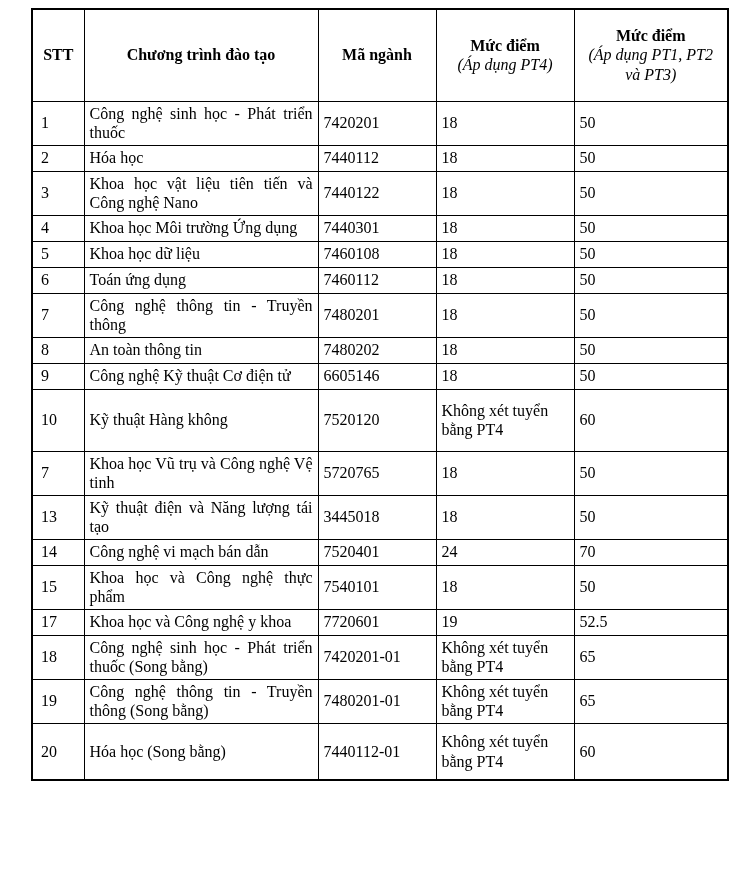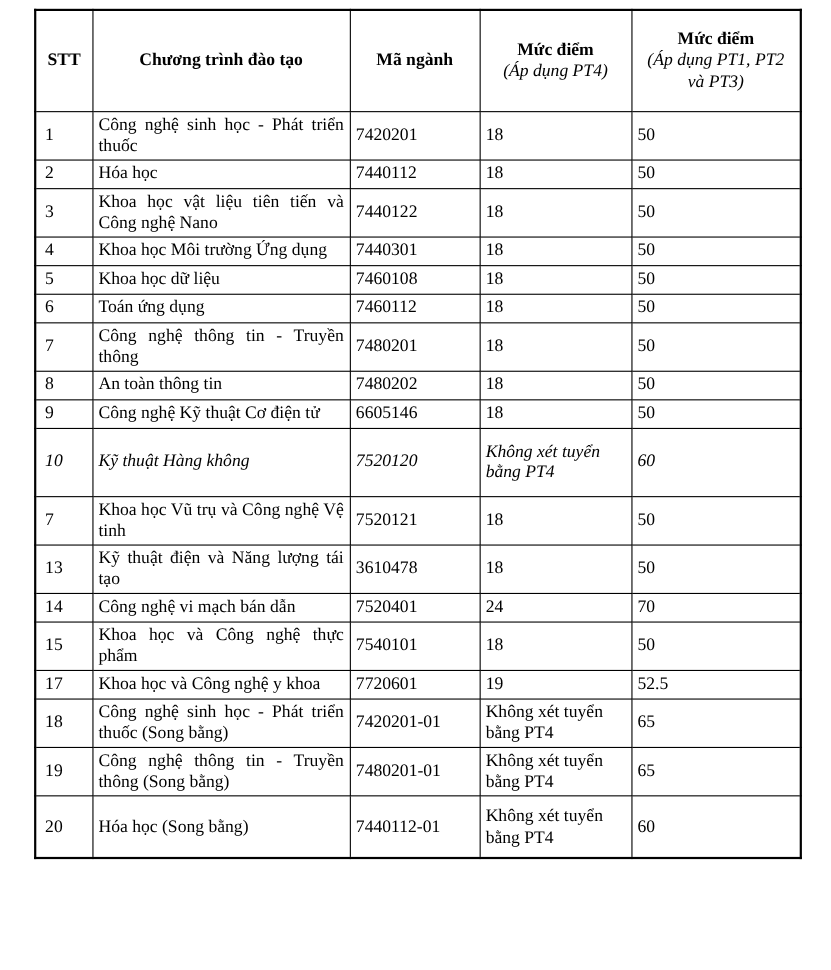--- a/index.html
+++ b/index.html
@@ -42,21 +42,21 @@
     font-weight: bold;
     text-align: center;
     vertical-align: middle;
   }
   .h-sub {
     display: block;
     font-weight: normal;
     font-style: italic;
   }
   tbody tr { height: 26px; }
-  tbody tr:nth-of-type(10) { height: 62px; font-style: italic; }
+  tbody tr:nth-of-type(10) { height: 62px; }
   tbody tr:nth-of-type(18) { height: 57px; }
   tbody tr:nth-of-type(19) { height: 50px; }
   tbody tr:nth-of-type(20) { height: 80px; }
 
   td.col-stt     { padding-left: 8px; }
   td.col-program { text-align: justify; margin-left: 39px; }
   td.col-pt4     { text-align: left; }
 </style>
 </head>
 <body>
@@ -163,30 +163,30 @@
           <td class="col-stt">10</td>
           <td class="col-program">Kỹ thuật Hàng không</td>
           <td class="col-code">7520120</td>
           <td class="col-pt4">Không xét tuyển bằng PT4</td>
           <td class="col-pt123">60</td>
         </tr>
 
         <tr>
           <td class="col-stt">7</td>
           <td class="col-program">Khoa học Vũ trụ và Công nghệ Vệ tinh</td>
-          <td class="col-code">7520121</td>
+          <td class="col-code">5720765</td>
           <td class="col-pt4">18</td>
           <td class="col-pt123">50</td>
         </tr>
 
 
         <tr>
           <td class="col-stt">13</td>
           <td class="col-program">Kỹ thuật điện và Năng lượng tái tạo</td>
-          <td class="col-code">3610478</td>
+          <td class="col-code">3445018</td>
           <td class="col-pt4">18</td>
           <td class="col-pt123">50</td>
         </tr>
 
         <tr>
           <td class="col-stt">14</td>
           <td class="col-program">Công nghệ vi mạch bán dẫn</td>
           <td class="col-code">7520401</td>
           <td class="col-pt4">24</td>
           <td class="col-pt123">70</td>

